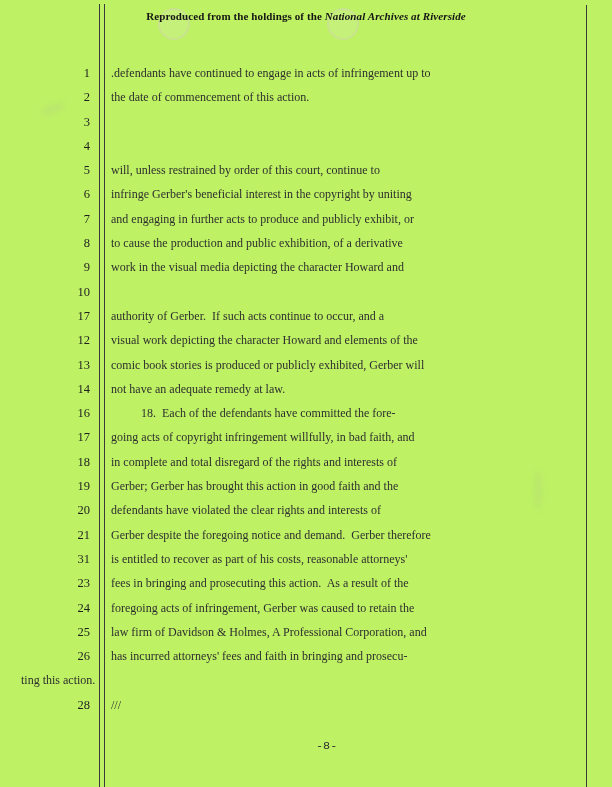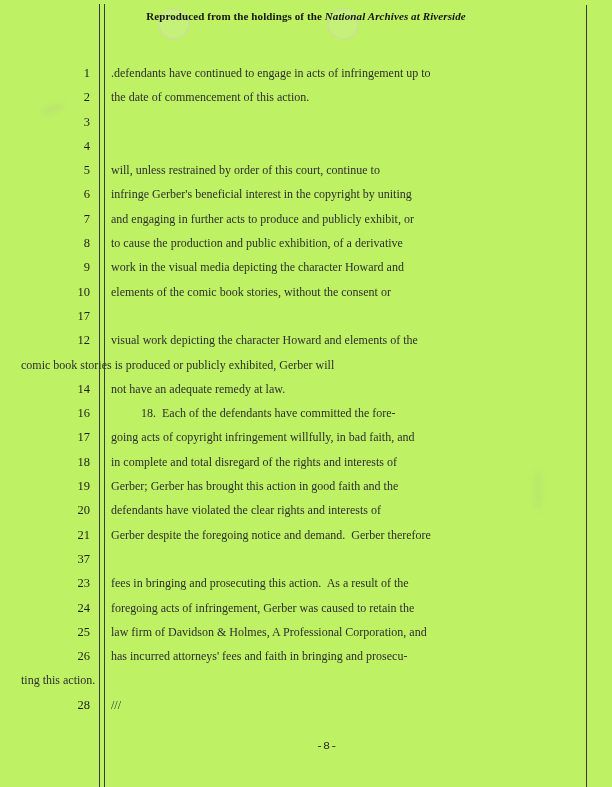--- a/index.html
+++ b/index.html
@@ -132,30 +132,31 @@
       <div class="row">
         <span class="num">8</span>
         <span class="txt">to cause the production and public exhibition, of a derivative</span>
       </div>
       <div class="row">
         <span class="num">9</span>
         <span class="txt">work in the visual media depicting the character Howard and</span>
       </div>
       <div class="row">
         <span class="num">10</span>
-        <span class="txt">elements of the comic book stories, without the consent or</span>
       </div>
       <div class="row">
         <span class="num">17</span>
+        <span class="txt">authority of Gerber.  If such acts continue to occur, and a</span>
       </div>
       <div class="row">
         <span class="num">12</span>
         <span class="txt">visual work depicting the character Howard and elements of the</span>
       </div>
       <div class="row">
+        <span class="num">13</span>
         <span class="txt">comic book stories is produced or publicly exhibited, Gerber will</span>
       </div>
       <div class="row">
         <span class="num">14</span>
         <span class="txt">not have an adequate remedy at law.</span>
       </div>
       <div class="row">
         <span class="num">16</span>
         <span class="txt">          18.  Each of the defendants have committed the fore-</span>
       </div>
@@ -173,21 +174,22 @@
       </div>
       <div class="row">
         <span class="num">20</span>
         <span class="txt">defendants have violated the clear rights and interests of</span>
       </div>
       <div class="row">
         <span class="num">21</span>
         <span class="txt">Gerber despite the foregoing notice and demand.  Gerber therefore</span>
       </div>
       <div class="row">
-        <span class="num">37</span>
+        <span class="num">31</span>
+        <span class="txt">is entitled to recover as part of his costs, reasonable attorneys'</span>
       </div>
       <div class="row">
         <span class="num">23</span>
         <span class="txt">fees in bringing and prosecuting this action.  As a result of the</span>
       </div>
       <div class="row">
         <span class="num">24</span>
         <span class="txt">foregoing acts of infringement, Gerber was caused to retain the</span>
       </div>
       <div class="row">

